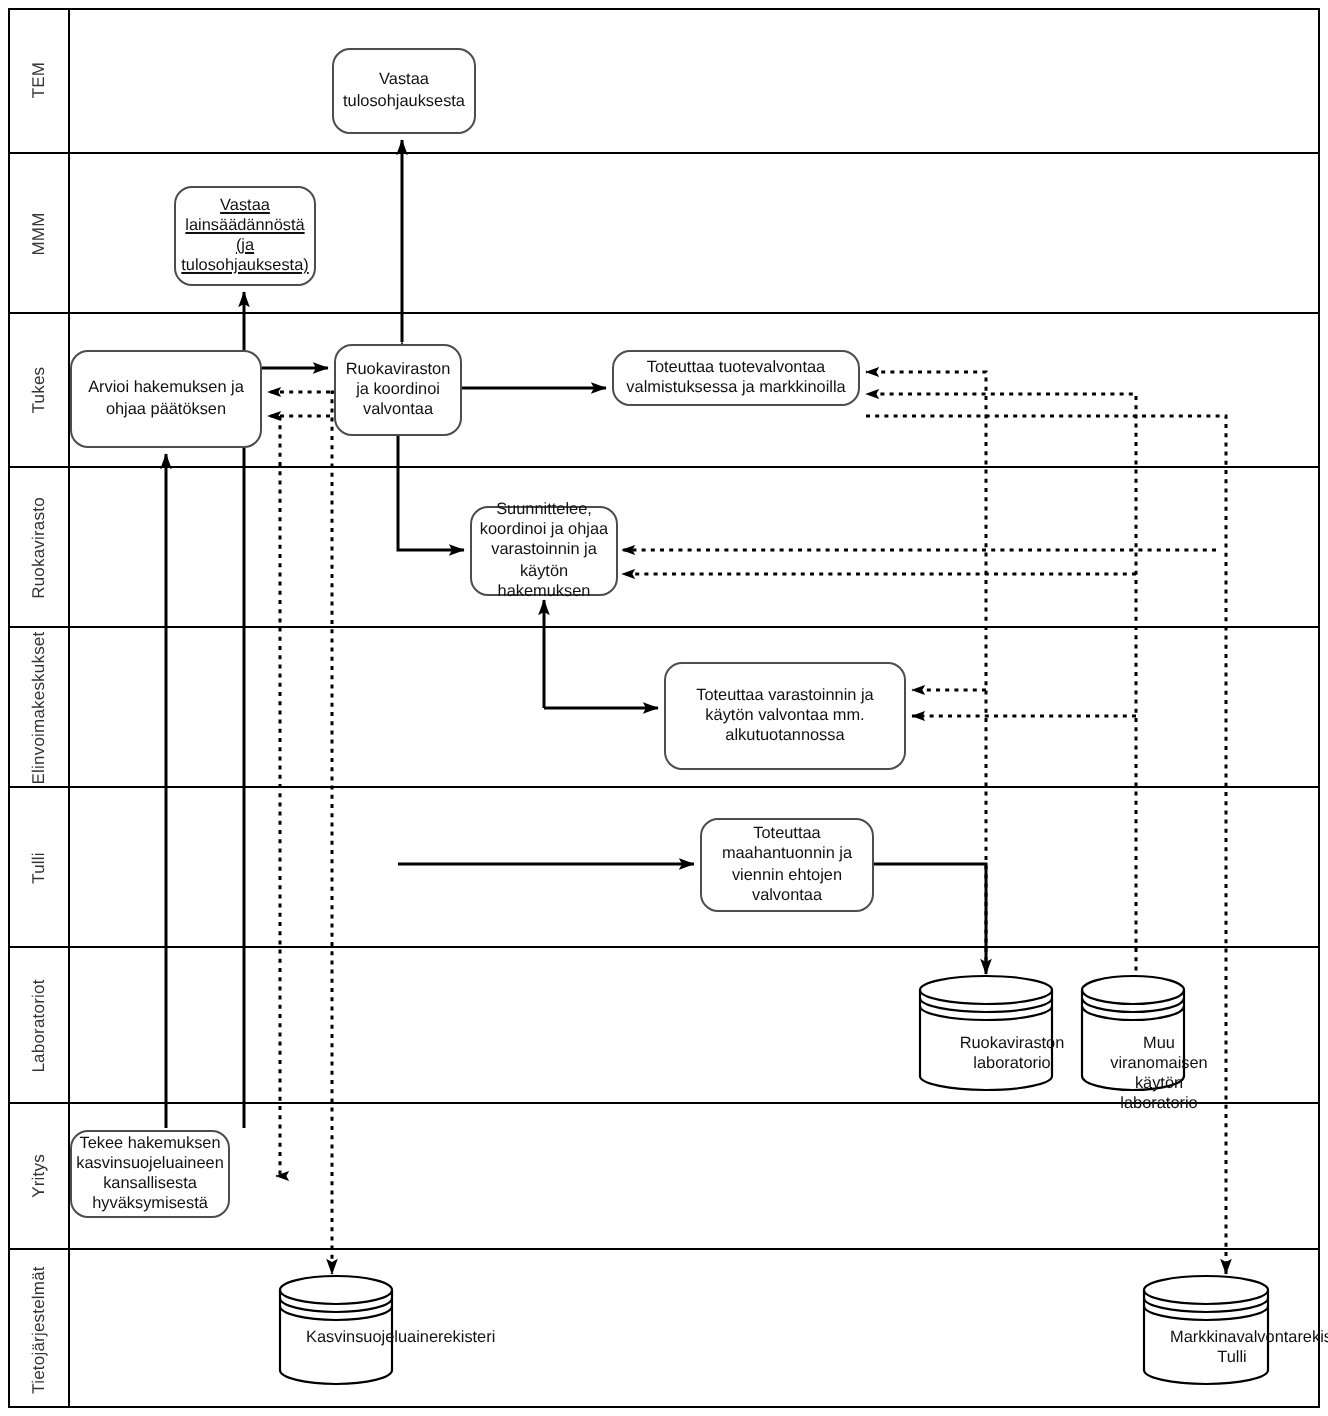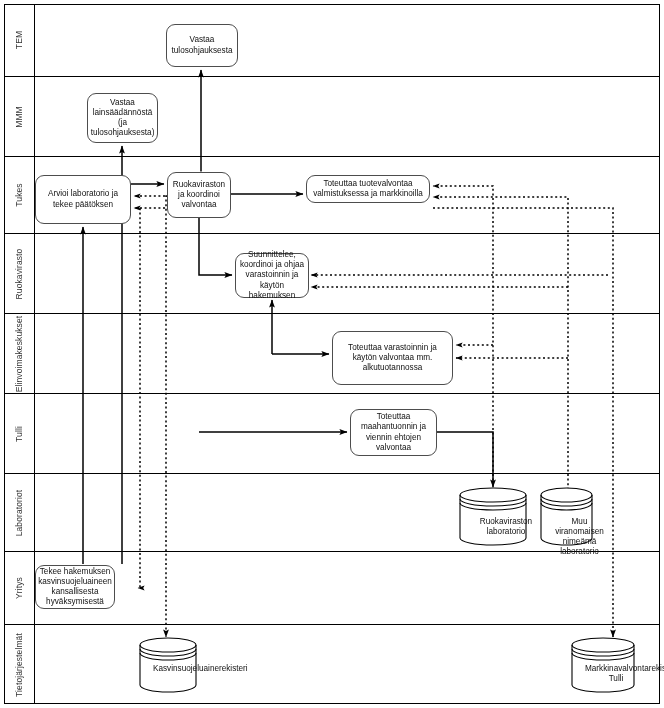--- a/index.html
+++ b/index.html
@@ -188,25 +188,25 @@
         <path d="M572,645 A31,7 0 0 0 634,645" fill="none" stroke="#000" stroke-width="1.1"></path>
         <path d="M572,649 A31,7 0 0 0 634,649" fill="none" stroke="#000" stroke-width="1.1"></path>
         <path d="M572,653 A31,7 0 0 0 634,653" fill="none" stroke="#000" stroke-width="1.1"></path>
       </g>
     </svg>
 
   <div id="node-layer">
       <div class="node" style="left: 166px; top: 24px; width: 72px; height: 43px; align-items: center;">
         <span>Vastaa tulosohjauksesta</span>
       </div>
-      <div class="node" style="left: 87px; top: 93px; width: 71px; height: 50px;">
+      <div class="node" style="left: 87px; top: 93px; width: 71px; height: 50px; text-decoration: underline;">
         <span>Vastaa lainsäädännöstä (ja tulosohjauksesta)</span>
       </div>
       <div class="node" style="left: 35px; top: 175px; width: 96px; height: 49px;">
-        <span>Arvioi laboratorio ja tekee päätöksen</span>
+        <span>Arvioi hakemuksen ja ohjaa päätöksen</span>
       </div>
       <div class="node" style="left: 167px; top: 172px; width: 64px; height: 46px;">
         <span>Ruokaviraston ja koordinoi valvontaa</span>
       </div>
       <div class="node" style="left: 306px; top: 175px; width: 124px; height: 28px;">
         <span>Toteuttaa tuotevalvontaa valmistuksessa ja markkinoilla</span>
       </div>
       <div class="node" style="left: 235px; top: 253px; width: 74px; height: 45px;">
         <span>Suunnittelee, koordinoi ja ohjaa varastoinnin ja käytön hakemuksen</span>
       </div>
@@ -218,21 +218,21 @@
       </div>
       <div class="node" style="left: 35px; top: 565px; width: 80px; height: 44px;">
         <span>Tekee hakemuksen kasvinsuojeluaineen kansallisesta hyväksymisestä</span>
       </div>
     </div>
   <div id="db-layer">
       <div class="db" style="left: 460px; top: 517px; width: 66px;">
         <div class="lbl">Ruokaviraston laboratorio</div>
       </div>
       <div class="db" style="left: 541px; top: 517px; width: 51px;">
-        <div class="lbl">Muu viranomaisen nimeämä laboratorio</div>
+        <div class="lbl">Muu viranomaisen käytön laboratorio</div>
       </div>
       <div class="db" style="left: 140px; top: 664px; width: 56px;">
         <div class="lbl">Kasvinsuojeluainerekisteri</div>
       </div>
       <div class="db" style="left: 572px; top: 664px; width: 62px;">
         <div class="lbl">Markkinavalvontarekisteri Tulli</div>
       </div>
     </div>
 </div>
 

